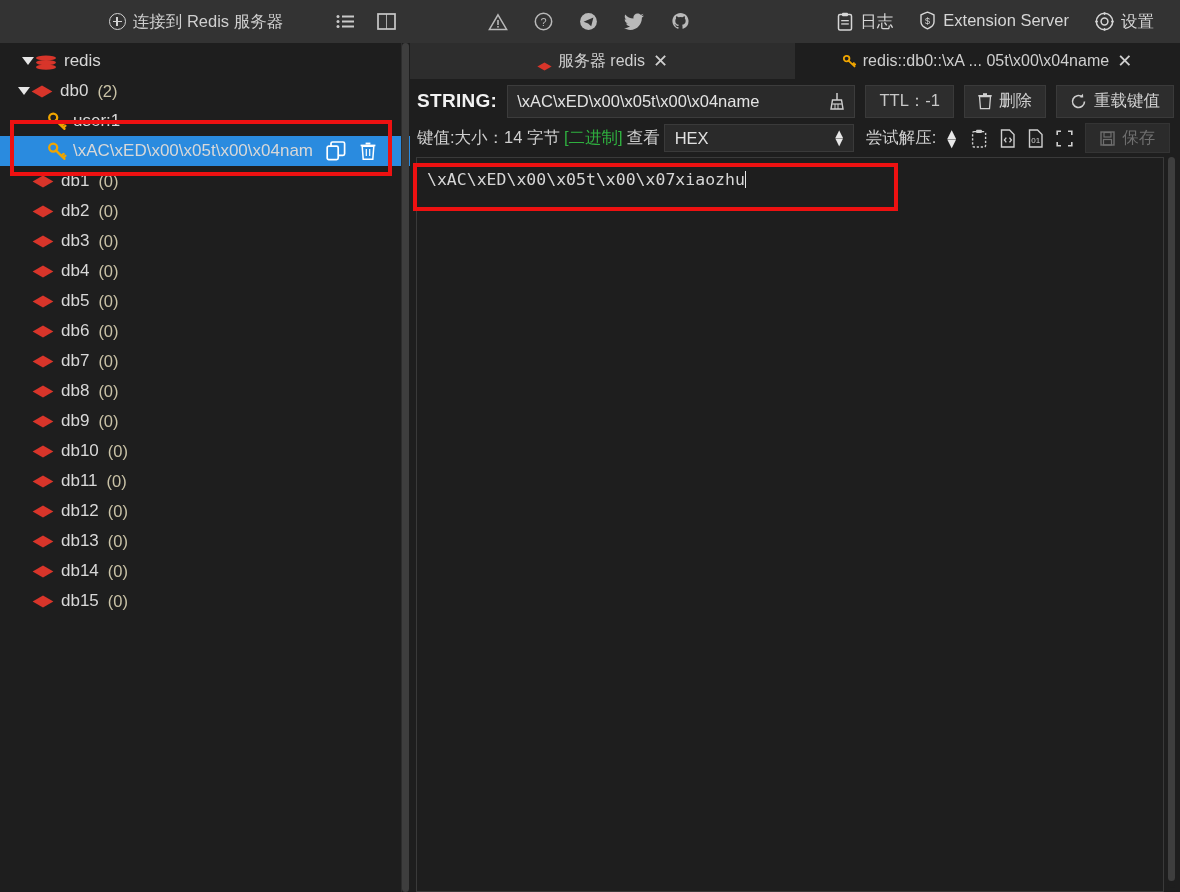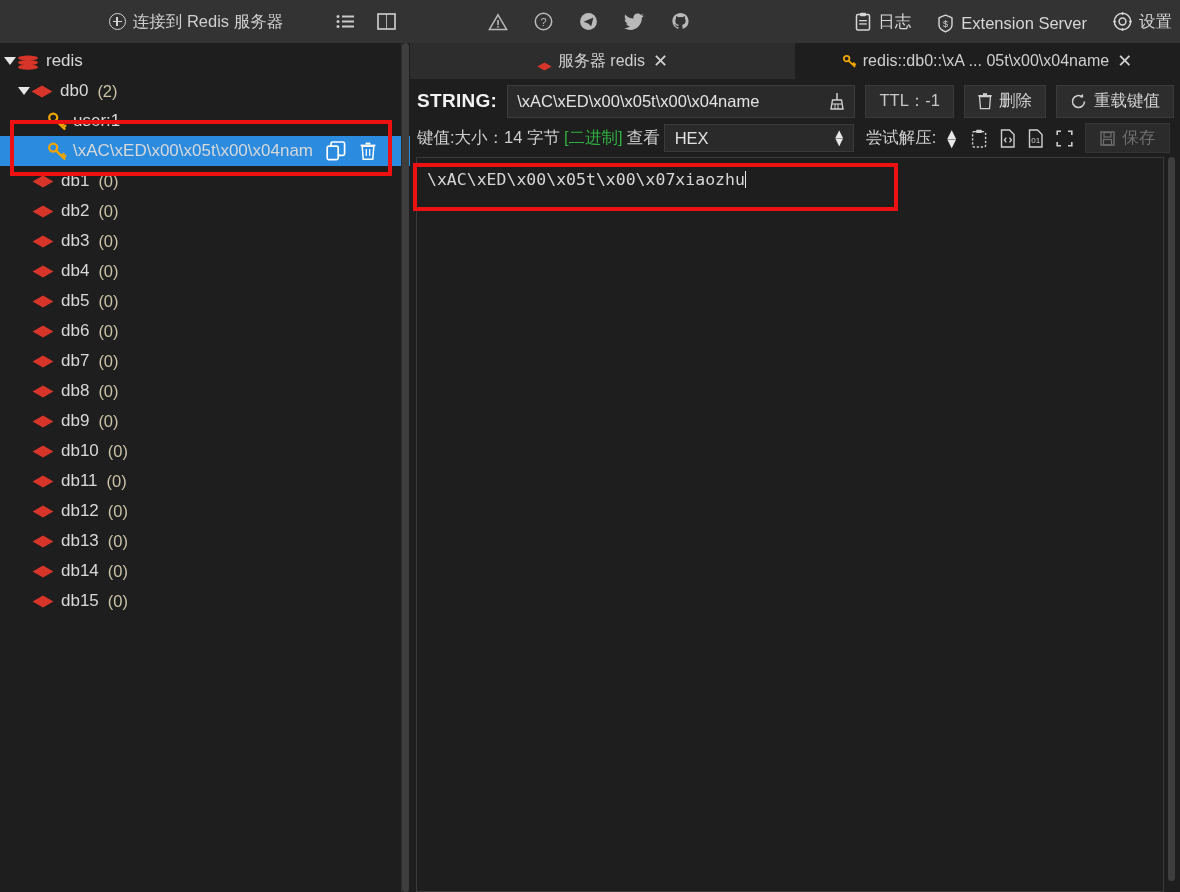--- a/index.html
+++ b/index.html
@@ -38,21 +38,21 @@
   }
   .connect-btn .plus-circle::before { left: 3px; right: 3px; top: 6.6px; height: 1.6px; }
   .connect-btn .plus-circle::after  { top: 3px; bottom: 3px; left: 6.6px; width: 1.6px; }
 
   .topbar-left-icons { position: absolute; right: 14px; top: 0; height: 43px; display: flex; align-items: center; gap: 22px; }
   .ico { cursor: pointer; display: flex; align-items: center; justify-content: center; }
   .ico svg { display: block; }
 
   .topbar-right { flex: 1; height: 43px; display: flex; align-items: center; position: relative; }
   .social-icons { display: flex; align-items: center; gap: 26px; margin-left: 78px; }
-  .right-actions { position: absolute; right: 8px; display: flex; align-items: flex-end; gap: 26px; }
+  .right-actions { position: absolute; right: 26px; display: flex; align-items: flex-start; gap: 26px; }
   .right-action {
     display: flex; align-items: center; gap: 7px;
     color: #d6d6d6; font-size: 16.5px; cursor: pointer; white-space: nowrap;
   }
 
   
   .body-row { flex: 1; display: flex; min-height: 0; }
 
   
   .sidebar {
@@ -270,21 +270,21 @@
           <span>设置</span>
         </div>
       </div>
     </div>
   </div>
 
   <div class="body-row">
 
     <div class="sidebar">
       <div class="tree" id="tree-container">
-          <div class="tree-row" style="padding-left:2px;text-align:right;">
+          <div class="tree-row" style="padding-left:20px;text-align:right;">
             <span class="tw">
               <span class="caret"></span>
             </span>
             <span class="dbicon">
               <svg width="22" height="16" viewBox="0 0 22 16">
                 <ellipse cx="11" cy="3" rx="10" ry="2.6" fill="#d8352a"></ellipse>
                 <ellipse cx="11" cy="7.6" rx="10" ry="2.6" fill="#d8352a"></ellipse>
                 <ellipse cx="11" cy="12.2" rx="10" ry="2.6" fill="#d8352a"></ellipse>
               </svg>
             </span>

